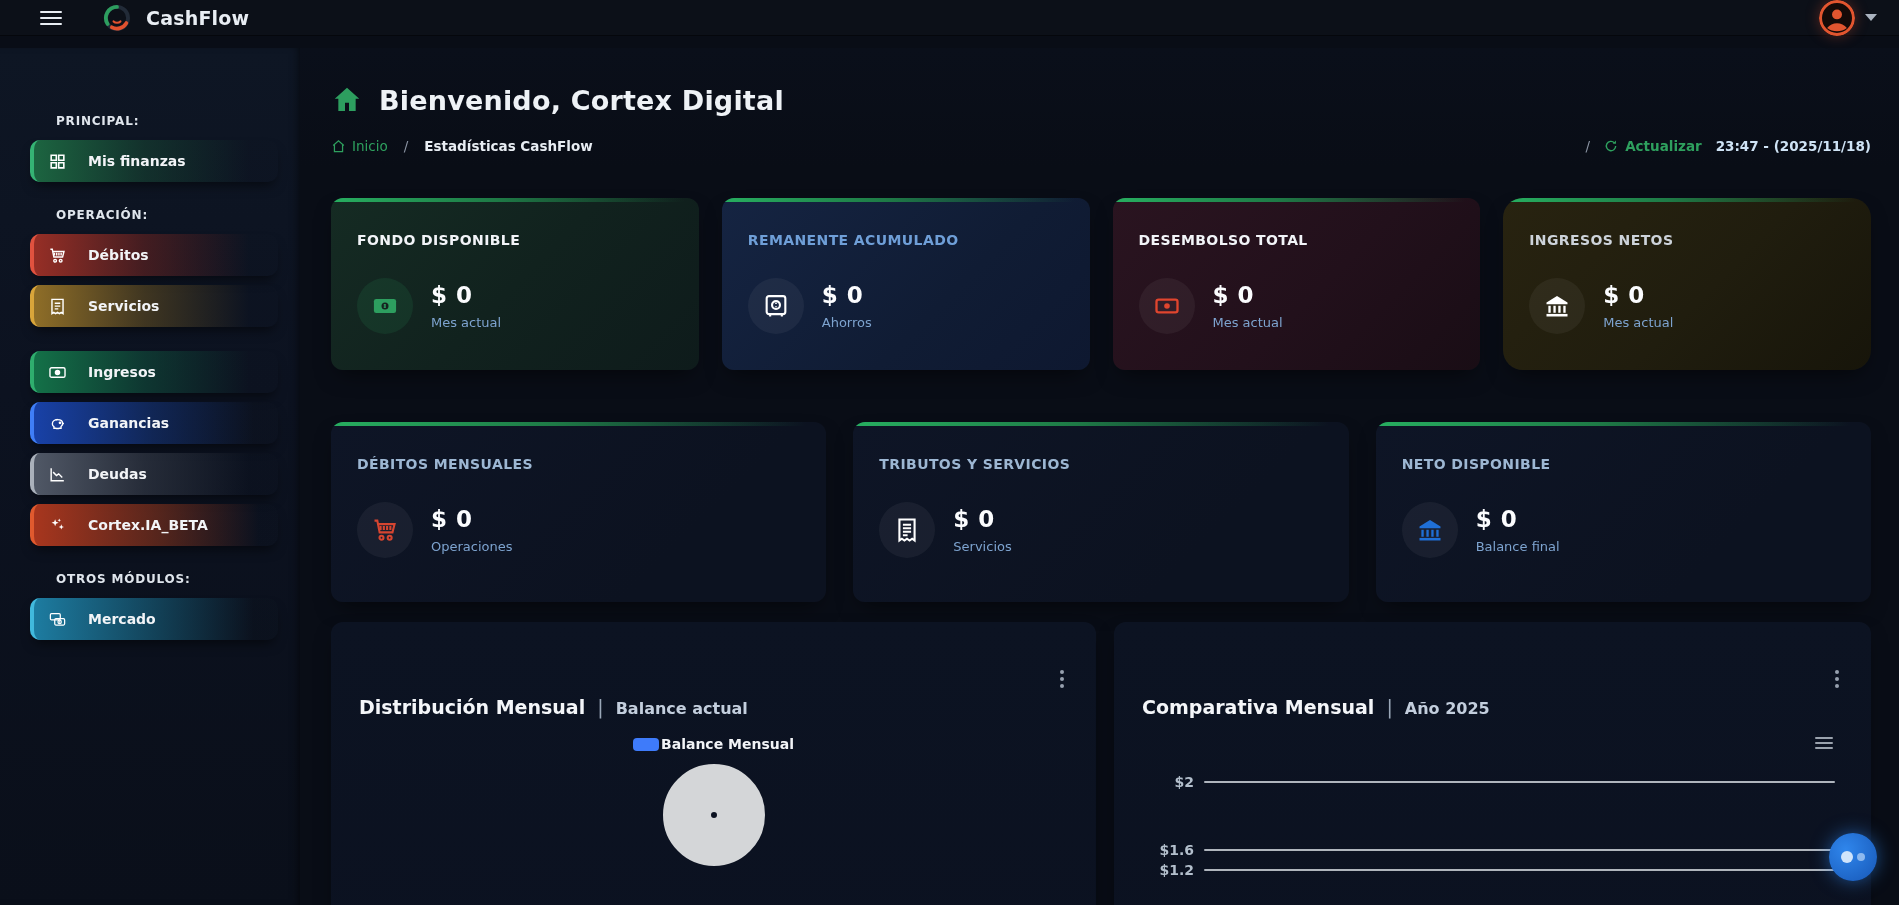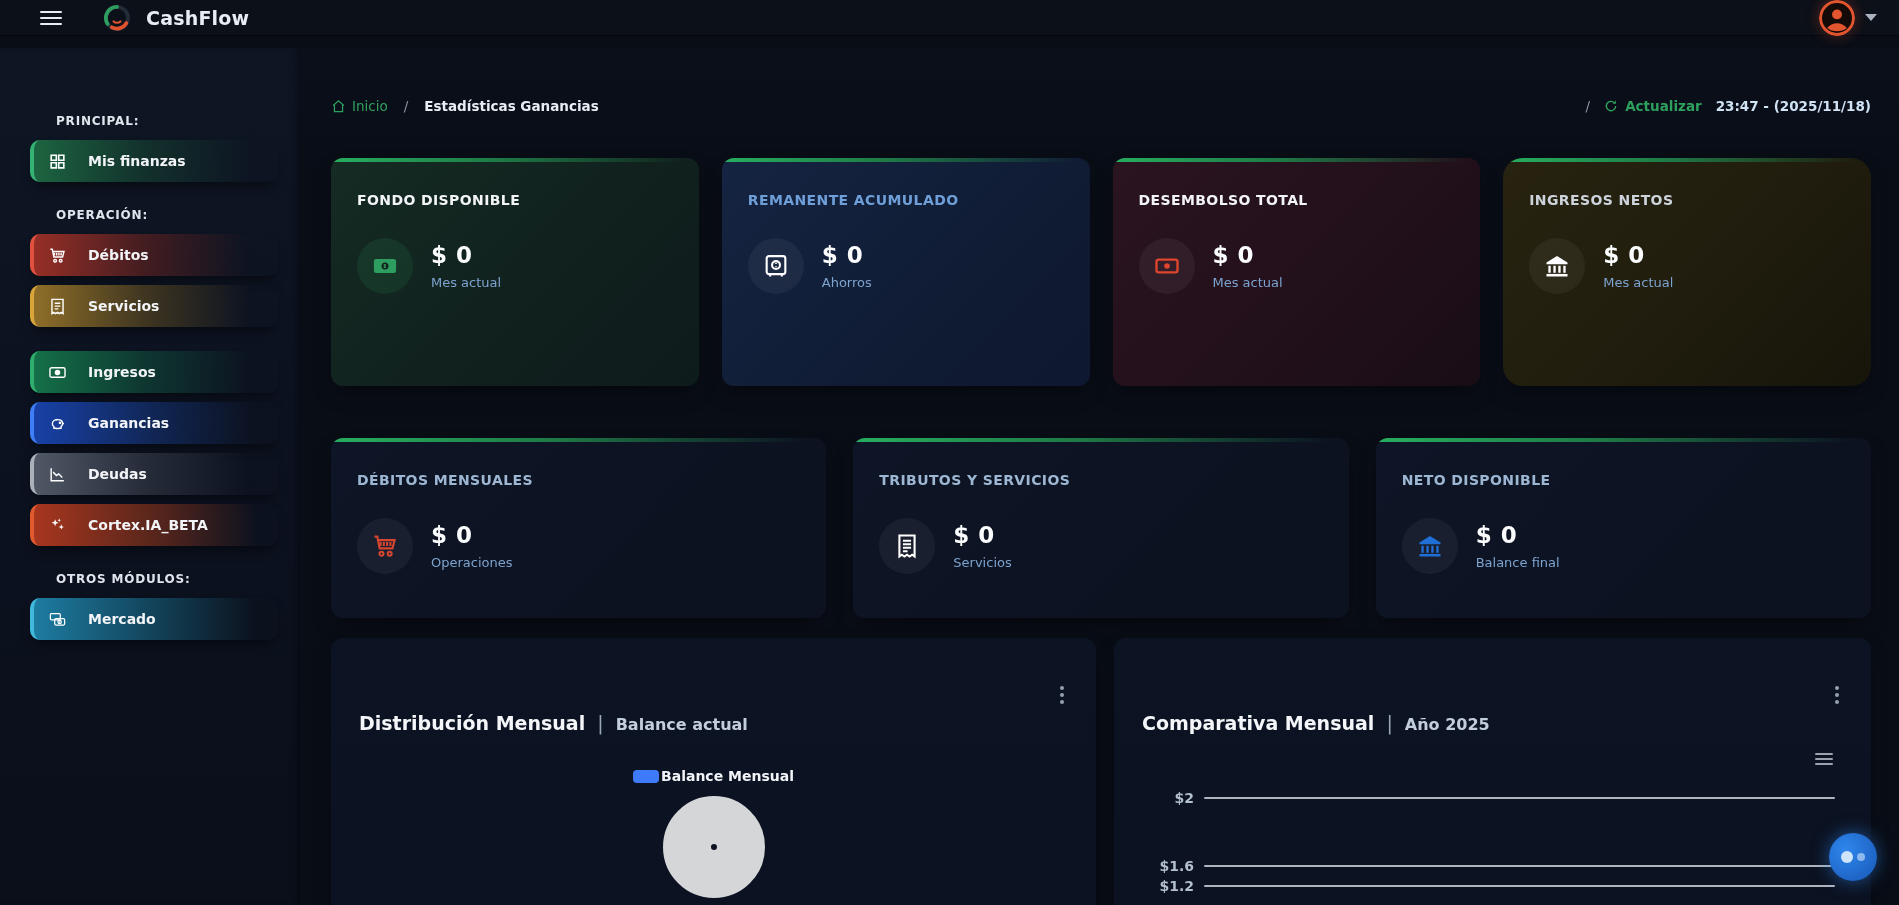--- a/index.html
+++ b/index.html
@@ -53,21 +53,21 @@
   .crumb-sep { color:#8b94a3; }
   .crumb-current { color:#e8edf3; font-weight:600; }
   .crumb-right { margin-left:auto; display:flex; align-items:center; gap:14px; }
   .refresh-link { color:#2ea05e; display:flex; align-items:center; gap:7px; cursor:pointer; font-weight:600; }
   .refresh-link svg { width:14px; height:14px; }
   .timestamp { color:#cfe3f5; font-weight:700; font-size:13.5px; }
 
   
   .row1 { display:grid; grid-template-columns:repeat(4,1fr); gap:23px; margin-top:44px; }
   .row2 { display:grid; grid-template-columns:repeat(3,1fr); gap:27px; margin-top:42px; }
-  .stat-card { position:relative; border-radius:12px; height:228px; padding:34px 26px 0 26px;
+  .stat-card { position:relative; border-radius:12px; height:172px; padding:34px 26px 0 26px;
     box-shadow:0 10px 22px -8px rgba(0,0,0,.6); overflow:hidden; }
   .row2 .stat-card { height:180px; background:linear-gradient(135deg,#0e1526 0%,#0c1220 70%);margin-top:10px; }
   .stat-card::before { content:""; position:absolute; top:0; left:0; right:0; height:4px;
     background:linear-gradient(90deg,#27ae60 0%,#1e7a46 45%,rgba(20,60,40,0) 96%); }
   .c-fondo      { background:linear-gradient(135deg,#152b23 0%,#11221e 50%,#0e1b1b 100%); }
   .c-remanente  { background:linear-gradient(135deg,#152442 0%,#101c34 60%,#0e1830 100%); }
   .c-desembolso { background:linear-gradient(135deg,#2a1420 0%,#22101b 55%,#190d15 100%); }
   .c-ingnetos   { background:linear-gradient(135deg,#282310 0%,#201d0e 55%,#17150a 100%);border-radius:20px; }
   .stat-title { font-size:14px; font-weight:800; letter-spacing:.4px; color:#f2f4f8; }
   .t-blue  { color:#6f9fd8; }
@@ -85,21 +85,21 @@
   .charts-row { display:grid; grid-template-columns:765px 757px; gap:18px; margin-top:20px; }
   .chart-card { position:relative; border-radius:12px; height:420px;
     background:linear-gradient(180deg,#0c1322 0%,#0b1120 100%);
     box-shadow:0 10px 22px -8px rgba(0,0,0,.6); padding:24px 28px; }
   .kebab { position:absolute; top:44px; right:28px; display:flex; flex-direction:column; gap:3px; cursor:pointer; padding:4px; }
   .kebab i { width:4px; height:4px; border-radius:50%; background:#97a0ae; }
   .chart-title-row { margin-top:50px; font-size:19px; }
   .chart-title { font-weight:800; color:#f4f6f9; }
   .chart-divider { color:#9aa7b8; margin:0 6px; font-weight:400; }
   .chart-subtitle { color:#c3cedd; font-size:16px; font-weight:600; }
-  .legend-row { display:flex; align-items:center; justify-content:center; gap:2px; margin-top:34px; }
+  .legend-row { display:flex; align-items:center; justify-content:center; gap:2px; margin-top:18px; }
   .legend-swatch { width:26px; height:13px; border-radius:4px; background:#3e7bfa; }
   .legend-label { font-size:14px; font-weight:700; color:#f2f4f7; }
   .donut-wrap { display:flex; justify-content:center; margin-top:12px; }
   .donut { width:102px; height:102px; border:48px solid #d4d6d8; border-radius:50%; }
 
   .plot { position:absolute; left:28px; right:28px; top:130px; bottom:0; }
   .grid-row { position:absolute; left:0; right:8px; display:flex; align-items:center; }
   .grid-row .tick { width:52px; text-align:right; font-size:14px; font-weight:600; color:#b3bfcc; margin-right:10px; }
   .grid-row .gline { flex:1; height:2px; background:#cdd2d8; opacity:.85; border-radius:2px; }
   .chart-menu { position:absolute; right:10px; top:-18px; width:18px; cursor:pointer; }
@@ -227,31 +227,37 @@
             <path d="M14.7 13.8v2.4" stroke-width="1.2"></path>
           </svg>
       </span>
       <span class="si-label">Mercado</span>
     </div>
   </div>
 </nav>
 
 <main class="main">
 
+  <div class="page-title-row">
+    <svg viewBox="0 0 24 24">
+      <path fill="#2d9e5f" d="M12 2.8 2.8 11h2.7v9.2h5V14h3v6.2h5V11h2.7z"></path>
+    </svg>
+    <h1 class="page-title">Bienvenido, Cortex Digital</h1>
+  </div>
 
   <div class="breadcrumb-row">
     <div class="crumb-left">
       <span class="crumb-home">
         <svg viewBox="0 0 24 24">
           <path fill="none" stroke="#2ea05e" stroke-width="2" d="M3.5 10.5 12 3l8.5 7.5M5.5 9.5V20h13V9.5"></path>
         </svg>
         <span>Inicio</span>
       </span>
       <span class="crumb-sep">/</span>
-      <span class="crumb-current">Estadísticas Ganancias</span>
+      <span class="crumb-current">Estadísticas CashFlow</span>
     </div>
     <div class="crumb-right">
       <span class="crumb-sep">/</span>
       <span class="refresh-link">
         <svg viewBox="0 0 24 24">
           <path fill="none" stroke="#2ea05e" stroke-width="2.4" d="M20 12a8 8 0 1 1-2.4-5.7"></path>
           <path fill="#2ea05e" d="M20.5 2.5v5.5H15z"></path>
         </svg>
         <span>Actualizar</span>
       </span>

